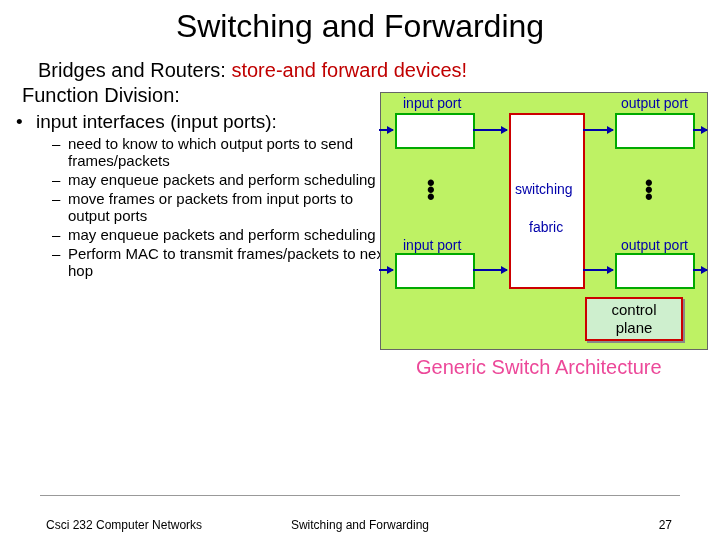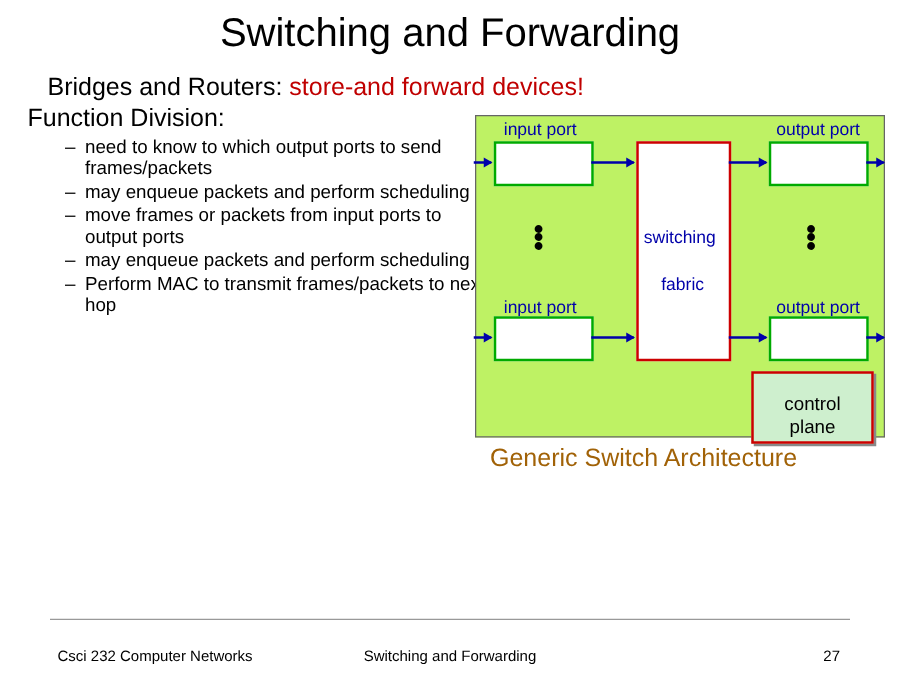--- a/index.html
+++ b/index.html
@@ -15,43 +15,44 @@
 .b1b{font-size:19px;margin:0 0 4px 0;padding-left:40px}
 .b2{font-size:15px;margin:2px 0;position:relative;padding-left:54px}
 .b2::before{content:"–";position:absolute;left:38px;top:0}
 .diagram{position:absolute;top:92px;left:380px;width:326px;height:256px;border:1px solid #666;background:#bef264}
 .box{position:absolute;border:2px solid #0a0;background:#fff}
 .box.in{left:14px;width:76px;height:32px}
 .box.out{left:234px;width:76px;height:32px}
 .box.t1{top:20px}
 .box.t2{top:160px}
 .fabric{position:absolute;left:128px;top:20px;width:72px;height:172px;border:2px solid #c00;background:#fff}
-.plane{position:absolute;left:220px;top:204px;width:94px;height:38px;border:2px solid #c00;background:#ceefce;font-size:15px;text-align:center;line-height:18px;padding-top:16px;box-shadow:2px 2px 0 #888}
+.plane{position:absolute;left:204px;top:204px;width:94px;height:38px;border:2px solid #c00;background:#ceefce;font-size:15px;text-align:center;line-height:18px;padding-top:2px;box-shadow:2px 2px 0 #888}
 .lbl{position:absolute;font-size:14px;color:#00a}
 .dots{position:absolute;font-size:22px;line-height:7px;font-weight:bold}
 .arrow{position:absolute;height:2px;background:#00a}
 .arrow::after{content:"";position:absolute;right:-1px;top:-3px;border-left:7px solid #00a;border-top:4px solid transparent;border-bottom:4px solid transparent}
-.caption{position:absolute;top:356px;left:392px;font-size:20px;color:#a16207}
+.caption{position:absolute;top:356px;left:416px;font-size:20px;color:#ec4899}
 .footer{position:absolute;bottom:22px;left:0;width:720px;font-size:12px}
 .footer .l{position:absolute;left:46px}
 .footer .c{position:absolute;left:0;width:720px;text-align:center}
 .footer .r{position:absolute;right:48px}
 .hr{position:absolute;bottom:44px;left:40px;width:640px;height:1px;background:#999}
 </style>
 </head>
 <body>
 
 <div class="title">Switching and Forwarding</div>
 <div class="subtitle">
   <span>Bridges and Routers: </span><span class="hl">store-and forward devices!</span>
 </div>
 <div class="fd">Function Division:</div>
 
 <div class="body">
   <div class="bullets">
+    <div class="b1">input interfaces (input ports):</div>
     <div class="b2">need to know to which output ports to send frames/packets</div>
     <div class="b2">may enqueue packets and perform scheduling</div>
     <div class="b2">move frames or packets from input ports to output ports</div>
     <div class="b2">may enqueue packets and perform scheduling</div>
     <div class="b2">Perform MAC to transmit frames/packets to next hop</div>
   </div>
 </div>
 
 <div class="diagram">
   <div class="lbl" style="left:22px;top:2px">input port</div>

